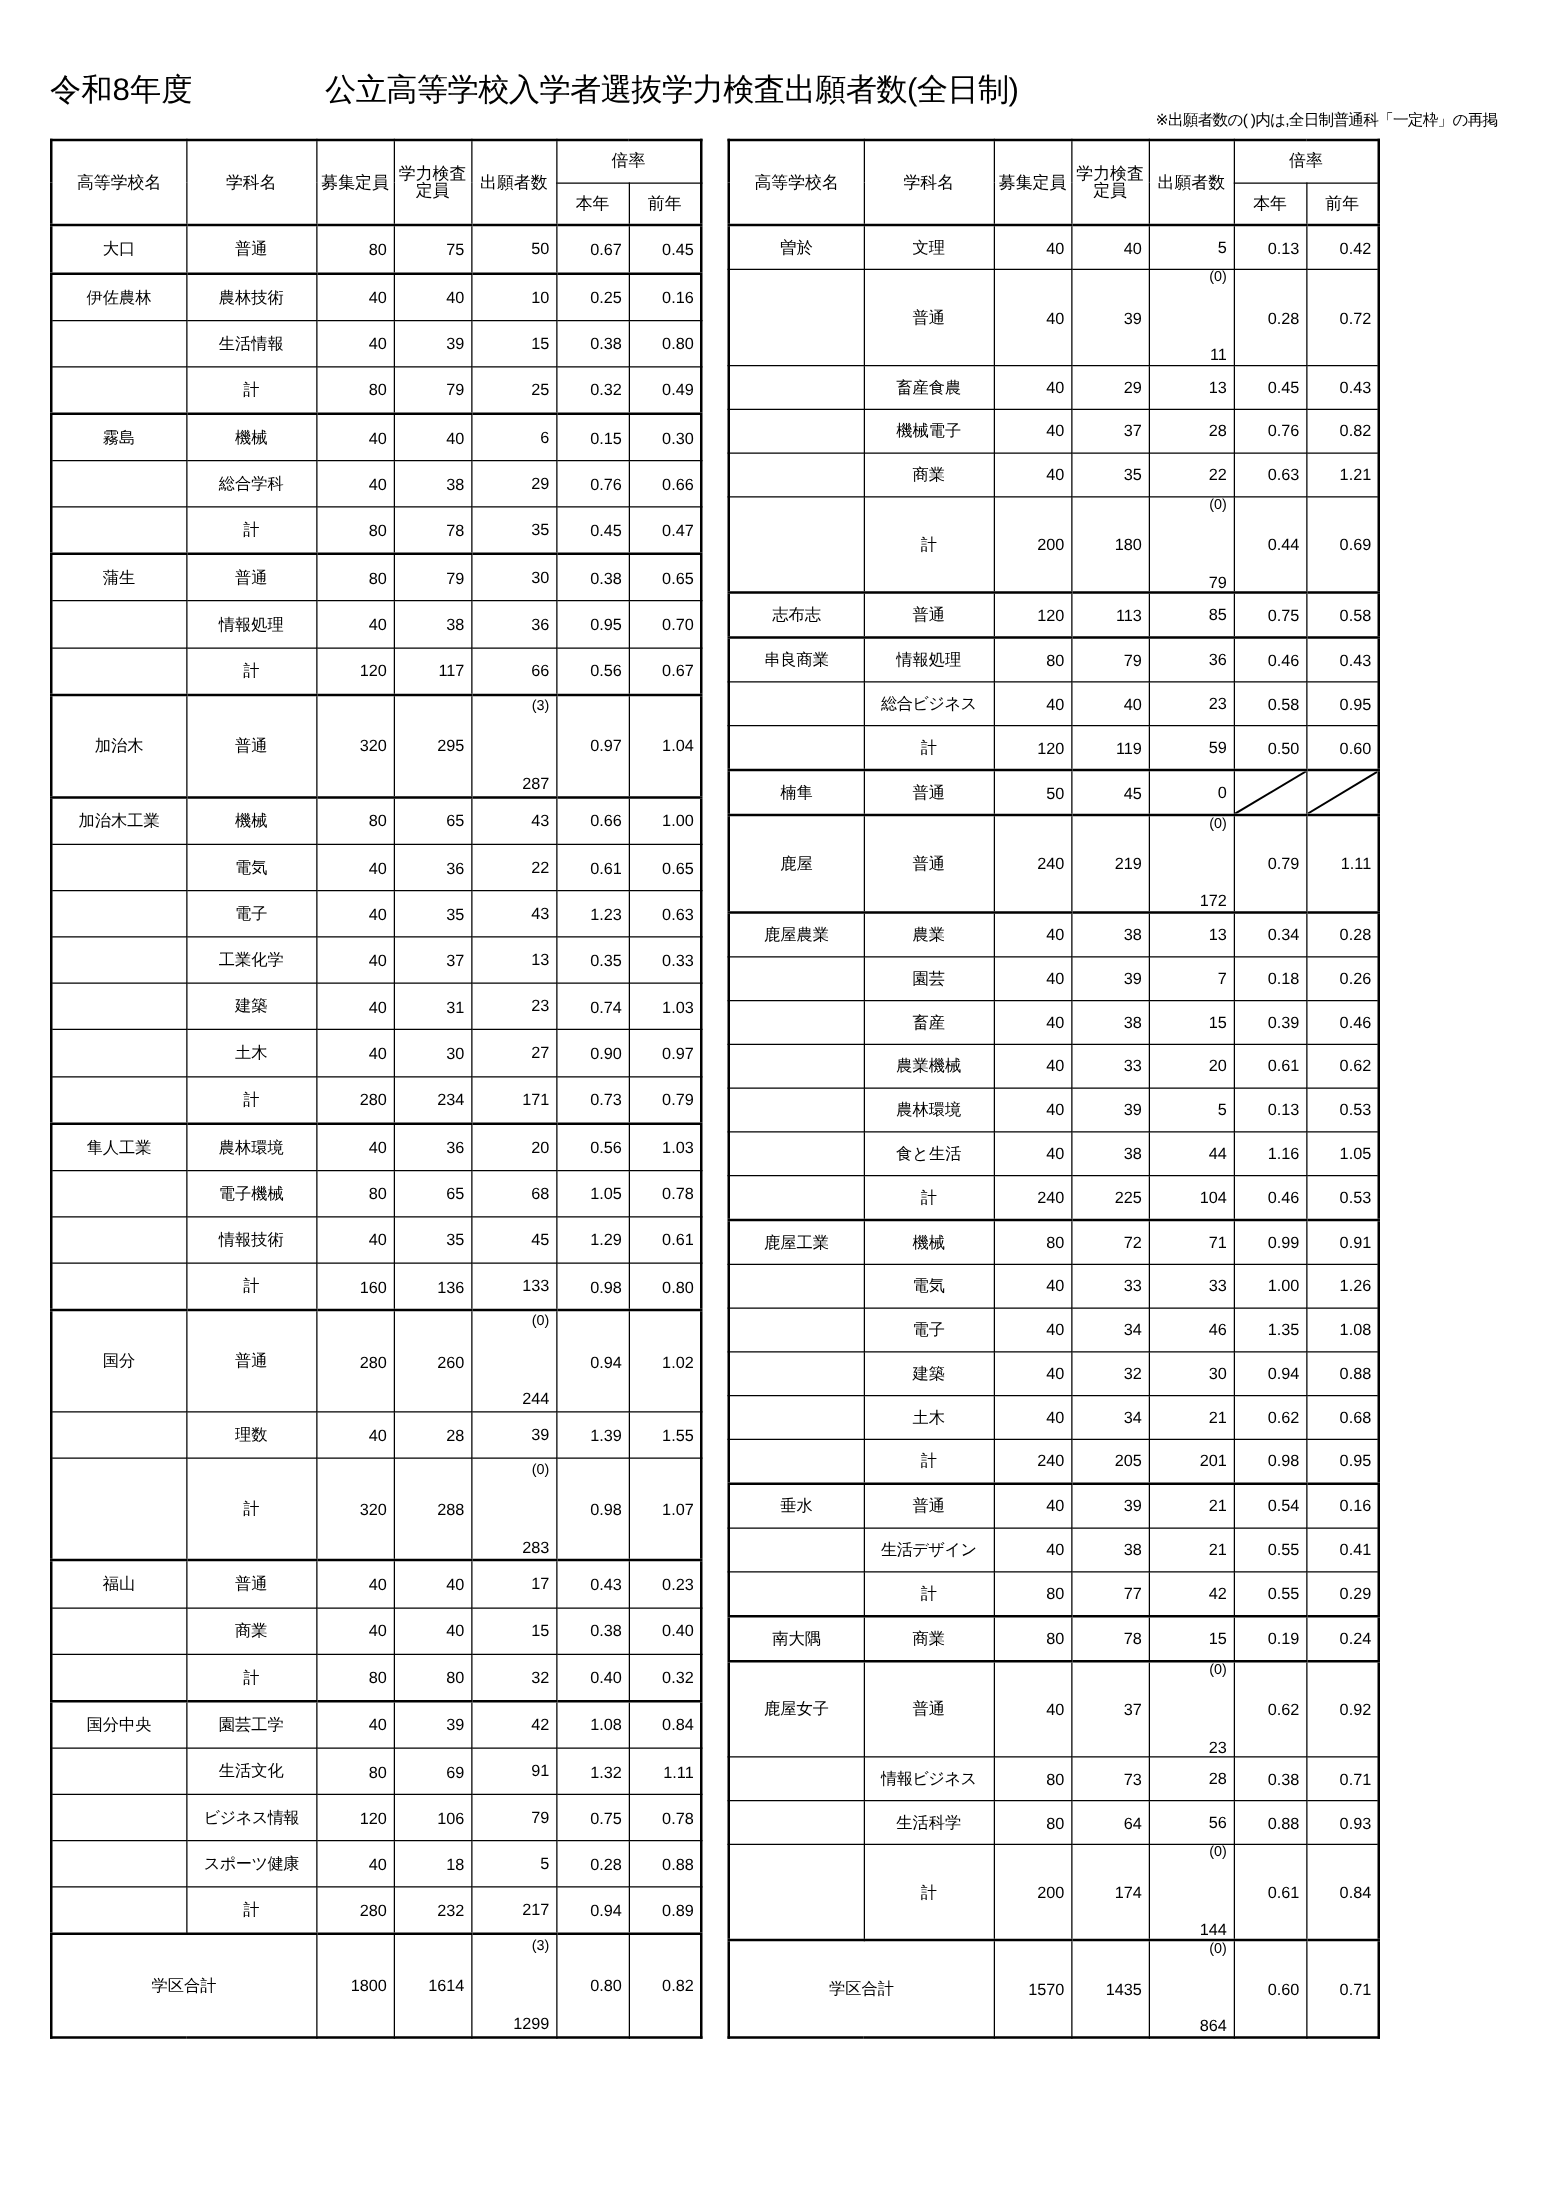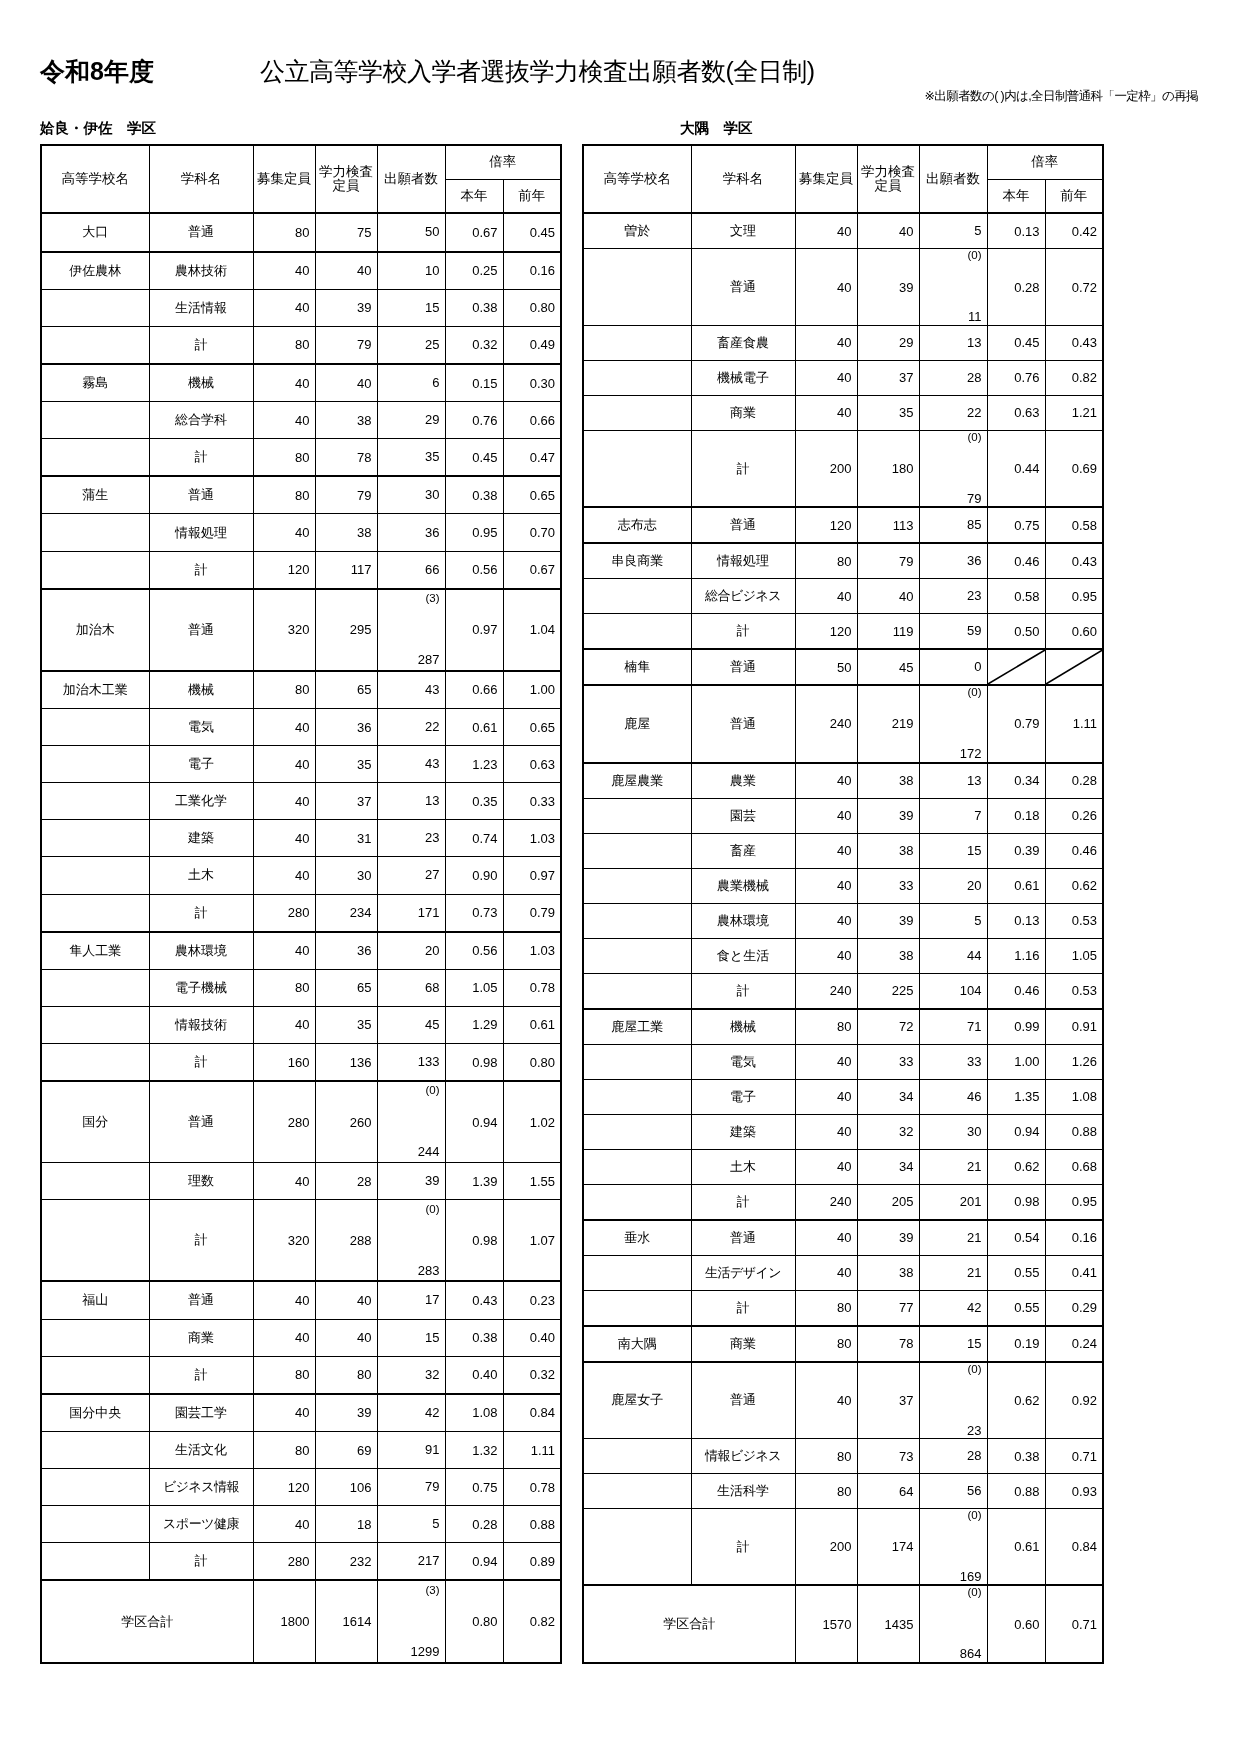--- a/index.html
+++ b/index.html
@@ -18,21 +18,21 @@
 
   
   .head-row {
     display: flex;
     align-items: flex-end;
     padding-top: 88px;
     height: 58px;
   }
   .era {
     font-size: 25px;
-    font-weight: bold;
+    font-weight: normal;
     letter-spacing: 0px;
     width: 220px;
     flex: 0 0 220px;
   }
   .doc-title {
     font-size: 25px;
     font-weight: normal;
     letter-spacing: -0.5px;
     white-space: nowrap;
   }
@@ -146,24 +146,20 @@
 
   <div class="head-row">
     <div class="era">令和8年度</div>
     <div class="doc-title">公立高等学校入学者選抜学力検査出願者数(全日制)</div>
   </div>
 
   <div class="note-row">
     <div class="note">※出願者数の(  )内は,全日制普通科「一定枠」の再掲</div>
   </div>
 
-  <div class="caption-row">
-    <div class="caption left">姶良・伊佐　学区</div>
-    <div class="caption right">大隅　学区</div>
-  </div>
 
   <div class="tables">
 
     <table class="grid" id="left-table">
       <colgroup>
         <col class="c-school">
           <col class="c-dept">
           <col class="c-boshu">
         <col class="c-gakuryoku">
           <col class="c-shutsugan">
@@ -838,21 +834,21 @@
             <td class="c-right">0.88</td>
             <td class="c-right">0.93</td>
           </tr>
           <tr>
             <td class="c-center school-name"></td>
             <td class="c-center">計</td>
             <td class="c-right">200</td>
             <td class="c-right">174</td>
             <td class="appl">
               <span class="paren">(0)</span>
-              <span class="main">169</span>
+              <span class="main">144</span>
             </td>
             <td class="c-right">0.61</td>
             <td class="c-right">0.84</td>
           </tr>
           <tr class="total-row">
             <td colspan="2" class="total-label">学区合計</td>
             <td class="c-right">1570</td>
             <td class="c-right">1435</td>
             <td class="appl">
               <span class="paren">(0)</span>

